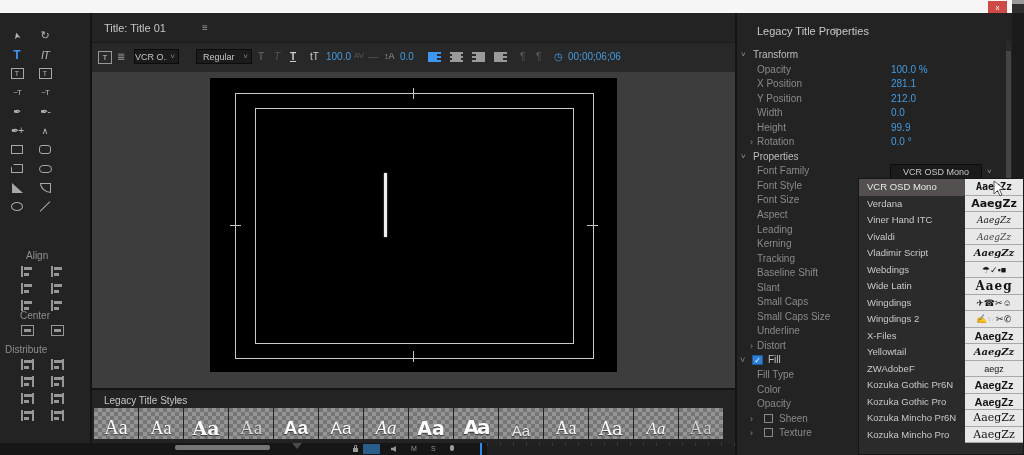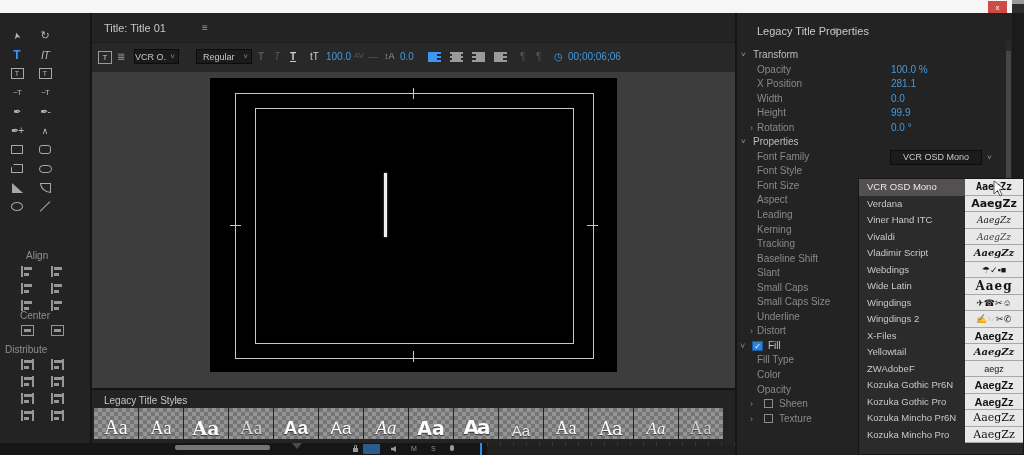--- a/index.html
+++ b/index.html
@@ -425,20 +425,25 @@
             <span class="plabel">Opacity</span>
             <span class="pvalue">100.0 %</span>
           </div>
           <div class="prow">
             <span class="pfx"></span>
             <span class="plabel">X Position</span>
             <span class="pvalue">281.1</span>
           </div>
           <div class="prow">
             <span class="pfx"></span>
+            <span class="plabel">Y Position</span>
+            <span class="pvalue">212.0</span>
+          </div>
+          <div class="prow">
+            <span class="pfx"></span>
             <span class="plabel">Width</span>
             <span class="pvalue">0.0</span>
           </div>
           <div class="prow">
             <span class="pfx"></span>
             <span class="plabel">Height</span>
             <span class="pvalue">99.9</span>
           </div>
           <div class="prow">
             <span class="pfx">›</span>

